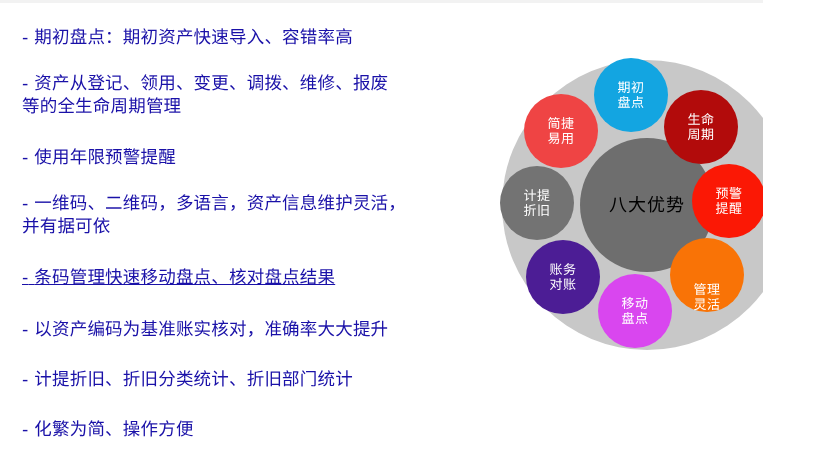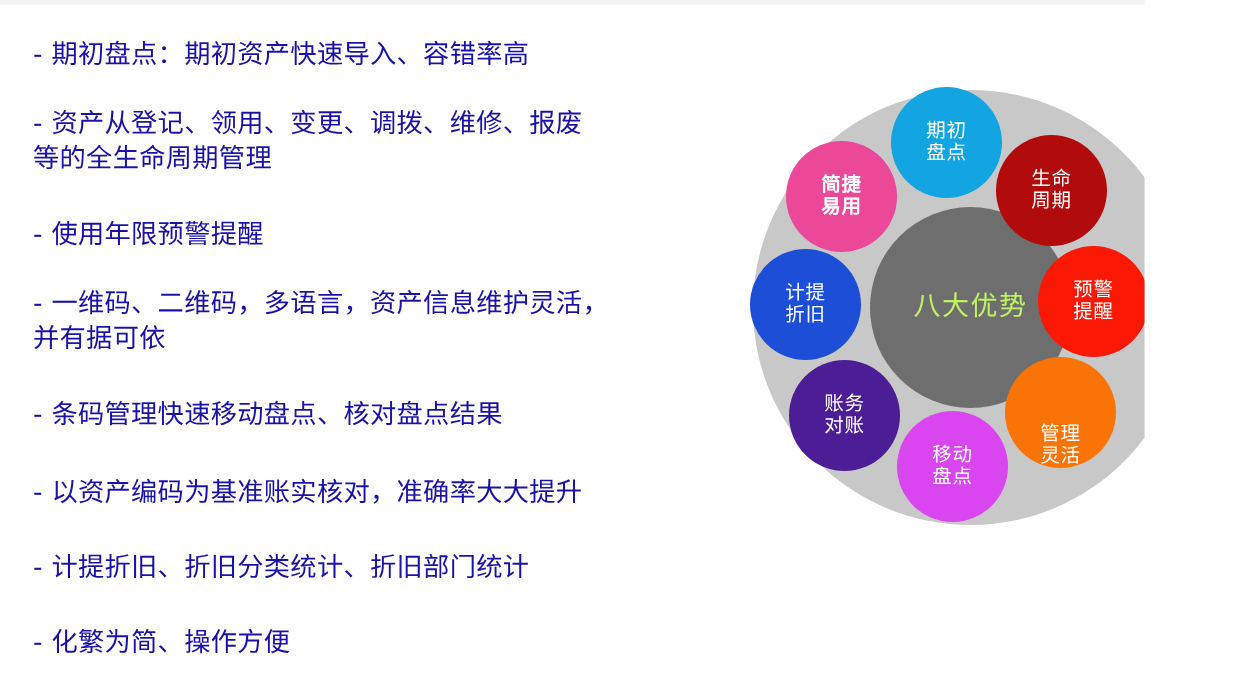--- a/index.html
+++ b/index.html
@@ -102,21 +102,21 @@
     width: 134px;
     height: 134px;
     border-radius: 50%;
     background: #6e6e6e;
     display: flex;
     align-items: center;
     justify-content: center;
   }
 
   .hub-label {
-    color: #bef264;
+    color: #000000;
     font-size: 18px;
     letter-spacing: 1px;
     text-align: center;
     line-height: 1.2;
   }
 
   .node {
     position: absolute;
     width: 74px;
     height: 74px;
@@ -158,21 +158,21 @@
     <div class="bullet b0" style="color: rgb(26, 17, 168);"><span class="dash">-</span> <span>期初盘点：期初资产快速导入、容错率高</span></div>
 
     <div class="bullet b1" style="color: rgb(26, 17, 168);"><span class="dash">-</span> <span>资产从登记、领用、变更、调拨、维修、报废
 等的全生命周期管理</span></div>
 
     <div class="bullet b2" style="color: rgb(26, 17, 168);"><span class="dash">-</span> <span>使用年限预警提醒</span></div>
 
     <div class="bullet b3" style="color: rgb(26, 17, 168);"><span class="dash">-</span> <span>一维码、二维码，多语言，资产信息维护灵活，
 并有据可依</span></div>
 
-    <div class="bullet b4" style="color: rgb(26, 17, 168);"><span class="dash">-</span> <span>条码管理快速移动盘点、核对盘点结果</span></div>
+    <div class="bullet b4" style="color: rgb(26, 17, 168); text-decoration: underline;"><span class="dash">-</span> <span>条码管理快速移动盘点、核对盘点结果</span></div>
 
     <div class="bullet b5" style="color: rgb(26, 17, 168);"><span class="dash">-</span> <span>以资产编码为基准账实核对，准确率大大提升</span></div>
 
     <div class="bullet b6" style="color: rgb(26, 17, 168);"><span class="dash">-</span> <span>计提折旧、折旧分类统计、折旧部门统计</span></div>
 
     <div class="bullet b7" style="color: rgb(26, 17, 168);"><span class="dash">-</span> <span>化繁为简、操作方便</span></div>
 
   </div>
 
   <div class="diagram">
@@ -206,25 +206,25 @@
     <div class="node n4" style="background: #d946ef;">
       <span class="node-label">移动
 盘点</span>
     </div>
 
     <div class="node n5" style="background: #4c1d95;">
       <span class="node-label">账务
 对账</span>
     </div>
 
-    <div class="node n6" style="background: #1d4ed8;">
+    <div class="node n6" style="background: #737373;">
       <span class="node-label">计提
 折旧</span>
     </div>
 
-    <div class="node n7" style="background: #ec4899; font-weight: bold;">
+    <div class="node n7" style="background: #ef4444;">
       <span class="node-label">简捷
 易用</span>
     </div>
 
   </div>
 
 </div>
 
 </body></html>

